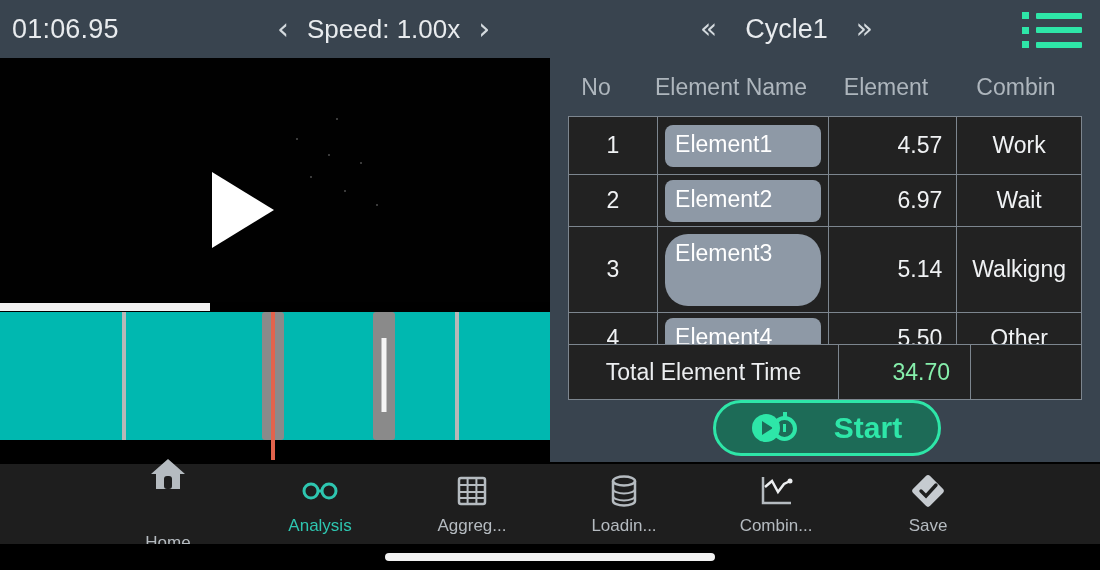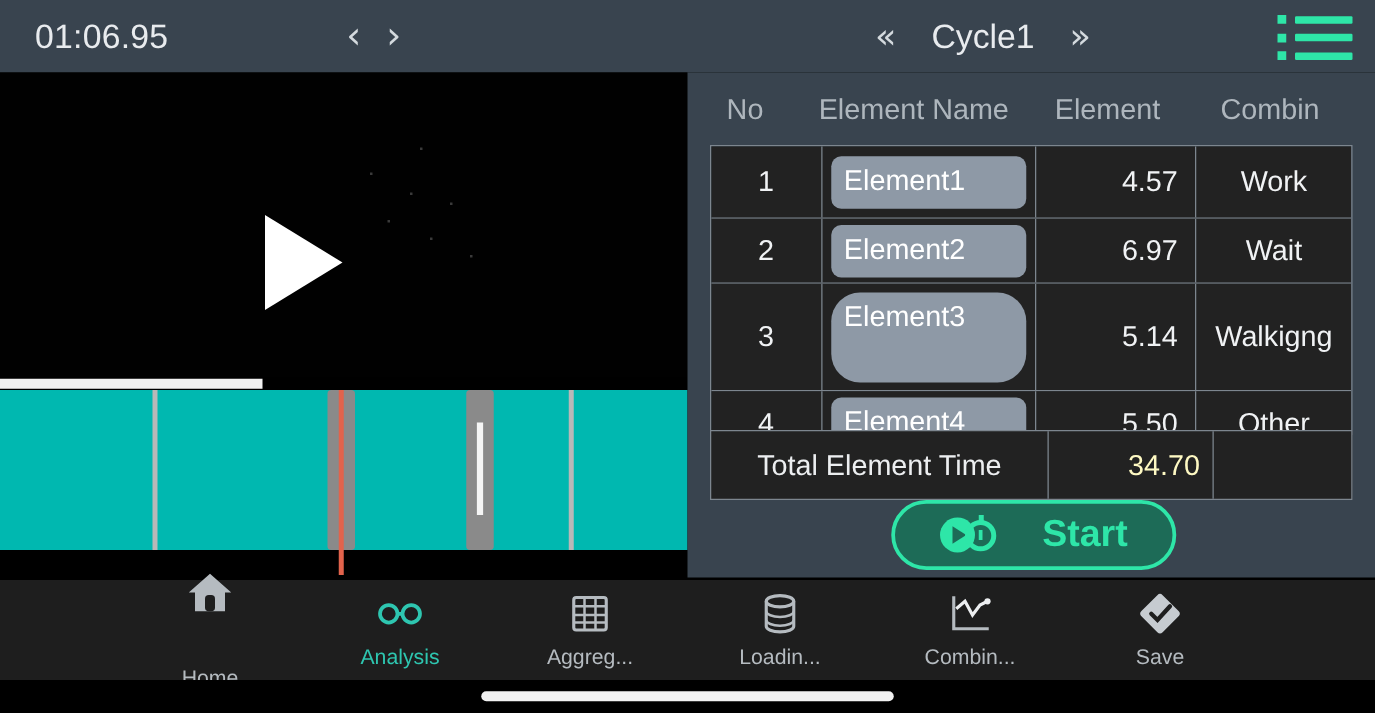--- a/index.html
+++ b/index.html
@@ -12,21 +12,21 @@
   }
   #app { position:relative; width:1100px; height:570px; background:#000; }
 
   
   .header {
     position:absolute; left:0; top:0; width:1100px; height:58px;
     background:#39444f;
     display:flex; align-items:center;
   }
   .hdr-timer {
-    position:absolute; left:28px; top:0; height:58px;
+    position:absolute; left:12px; top:0; height:58px;
     display:flex; align-items:center;
     color:#e8ebee; font-size:27px; letter-spacing:.2px;
   }
   .hdr-speed {
     position:absolute; left:275px; top:0; height:58px;
     display:flex; align-items:center; gap:16px;
   }
   .hdr-speed .lbl { color:#e8ebee; font-size:26px; }
   .chev {
     color:#d4dade; font-size:30px; line-height:1;
@@ -143,21 +143,21 @@
   .total-row {
     position:absolute; left:18px; top:286px; width:514px; height:56px;
     display:flex; background:#222222; border:1px solid #7d868f;
   }
   .total-row .t-lbl {
     width:270px; display:flex; align-items:center; justify-content:center;
     color:#eceef0; font-size:23px; border-right:1px solid #7d868f;
   }
   .total-row .t-val {
     width:132px; display:flex; align-items:center; justify-content:flex-end;
-    padding-right:10px; color:#fef9c3; font-size:23px;
+    padding-right:20px; color:#86efac; font-size:23px;
     border-right:1px solid #7d868f;
   }
   .total-row .t-pad { flex:1; }
 
   .start-btn {
     position:absolute; left:713px - 550px; top:342px;
     left:163px; width:228px; height:56px;
     background:#1d6b57; border:3px solid #2ee6a8; border-radius:30px;
     display:flex; align-items:center; justify-content:center; gap:26px;
     cursor:pointer;
@@ -209,20 +209,21 @@
 </head>
 <body>
 
 <div id="app">
 
   <div class="header">
     <div class="hdr-timer">01:06.95</div>
 
     <div class="hdr-speed">
       <span class="chev">‹</span>
+      <span class="lbl">Speed: 1.00x</span>
       <span class="chev">›</span>
     </div>
 
     <div class="hdr-cycle">
       <span class="chev2">«</span>
       <span class="lbl">Cycle1</span>
       <span class="chev2">»</span>
     </div>
 
     <div class="menu-icon">

